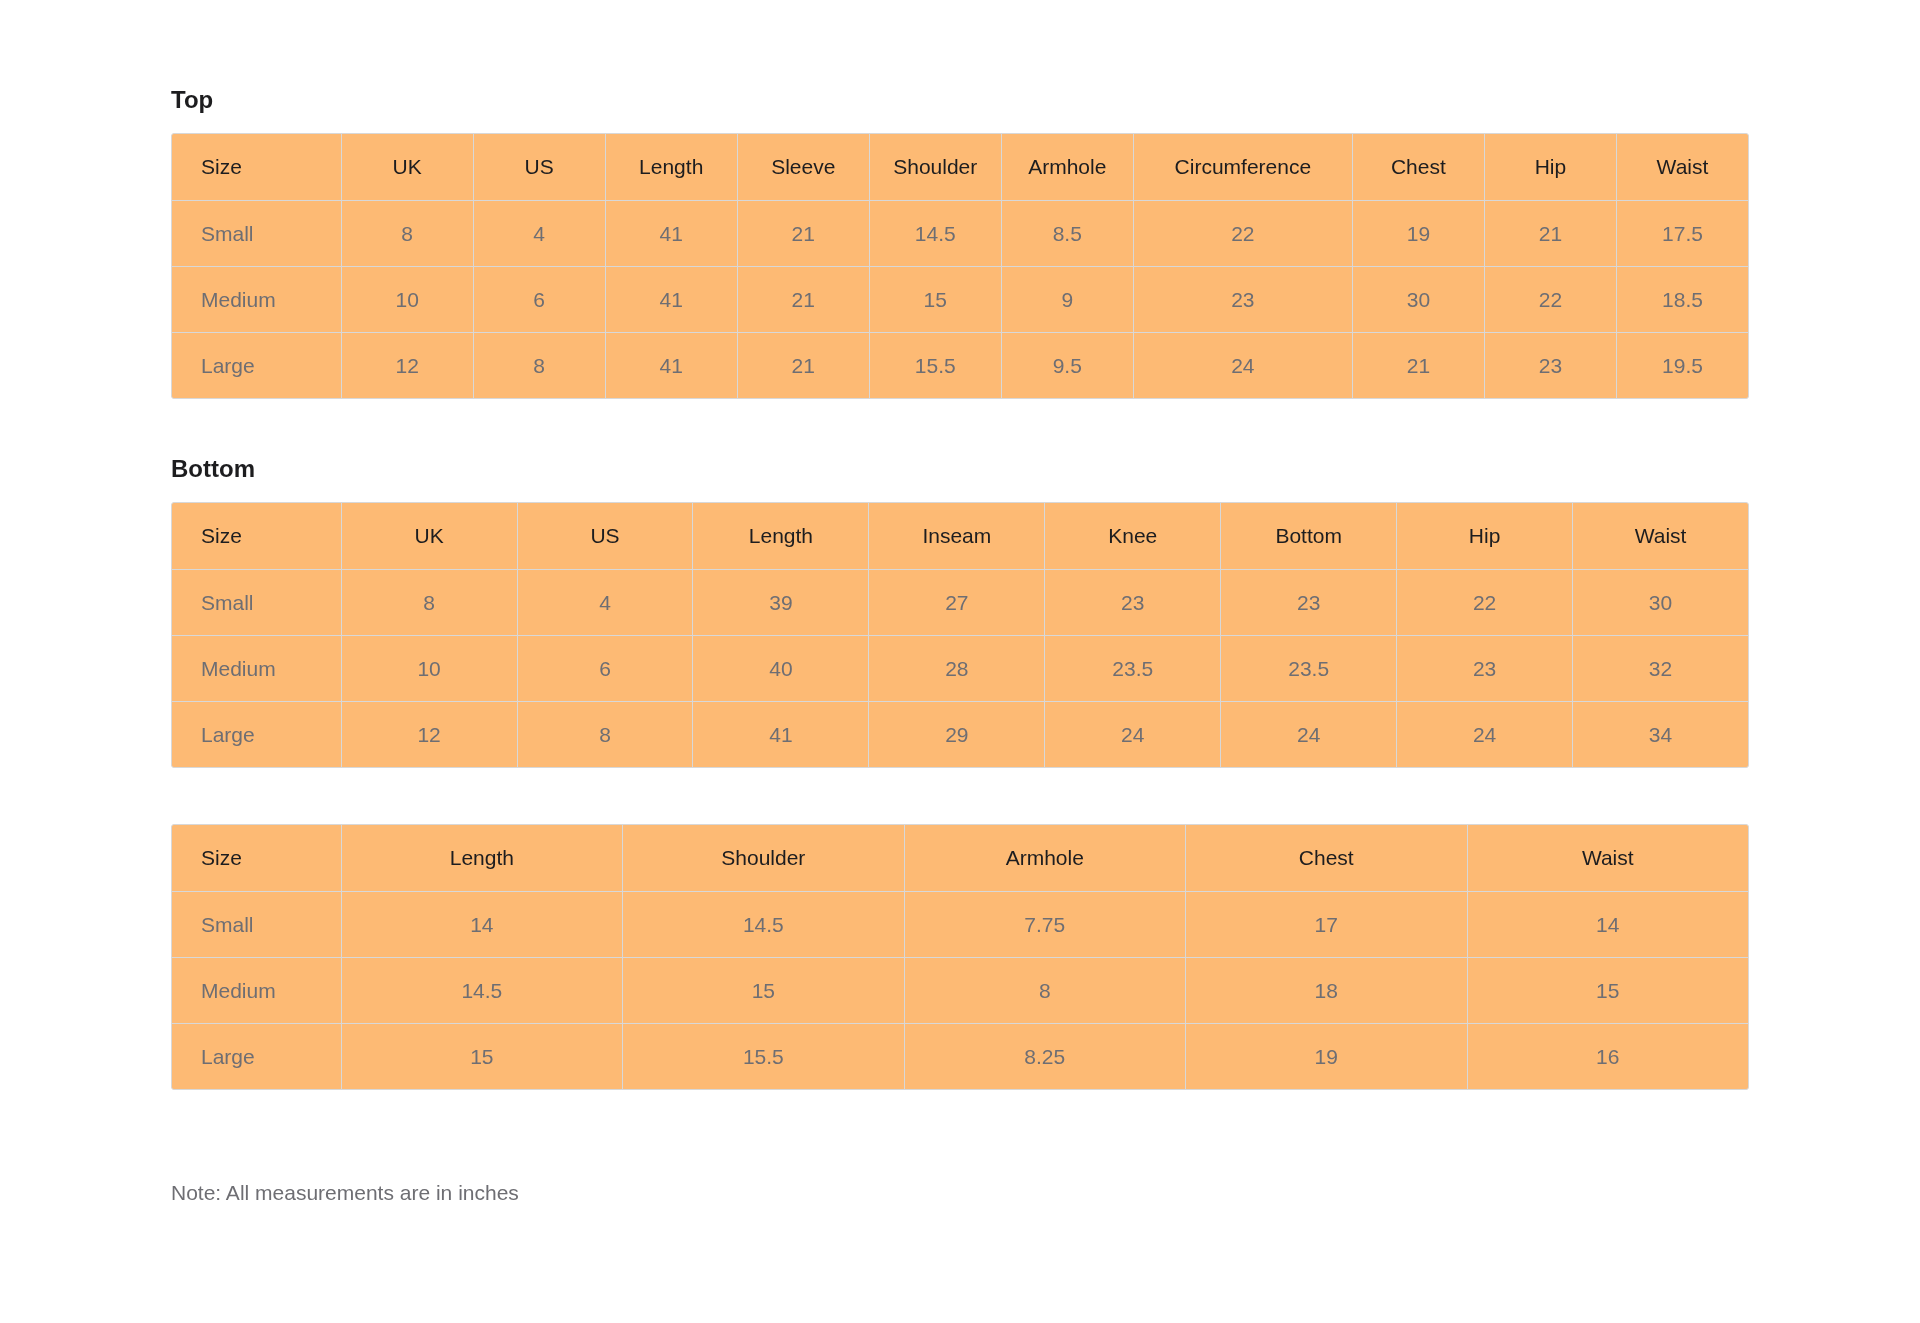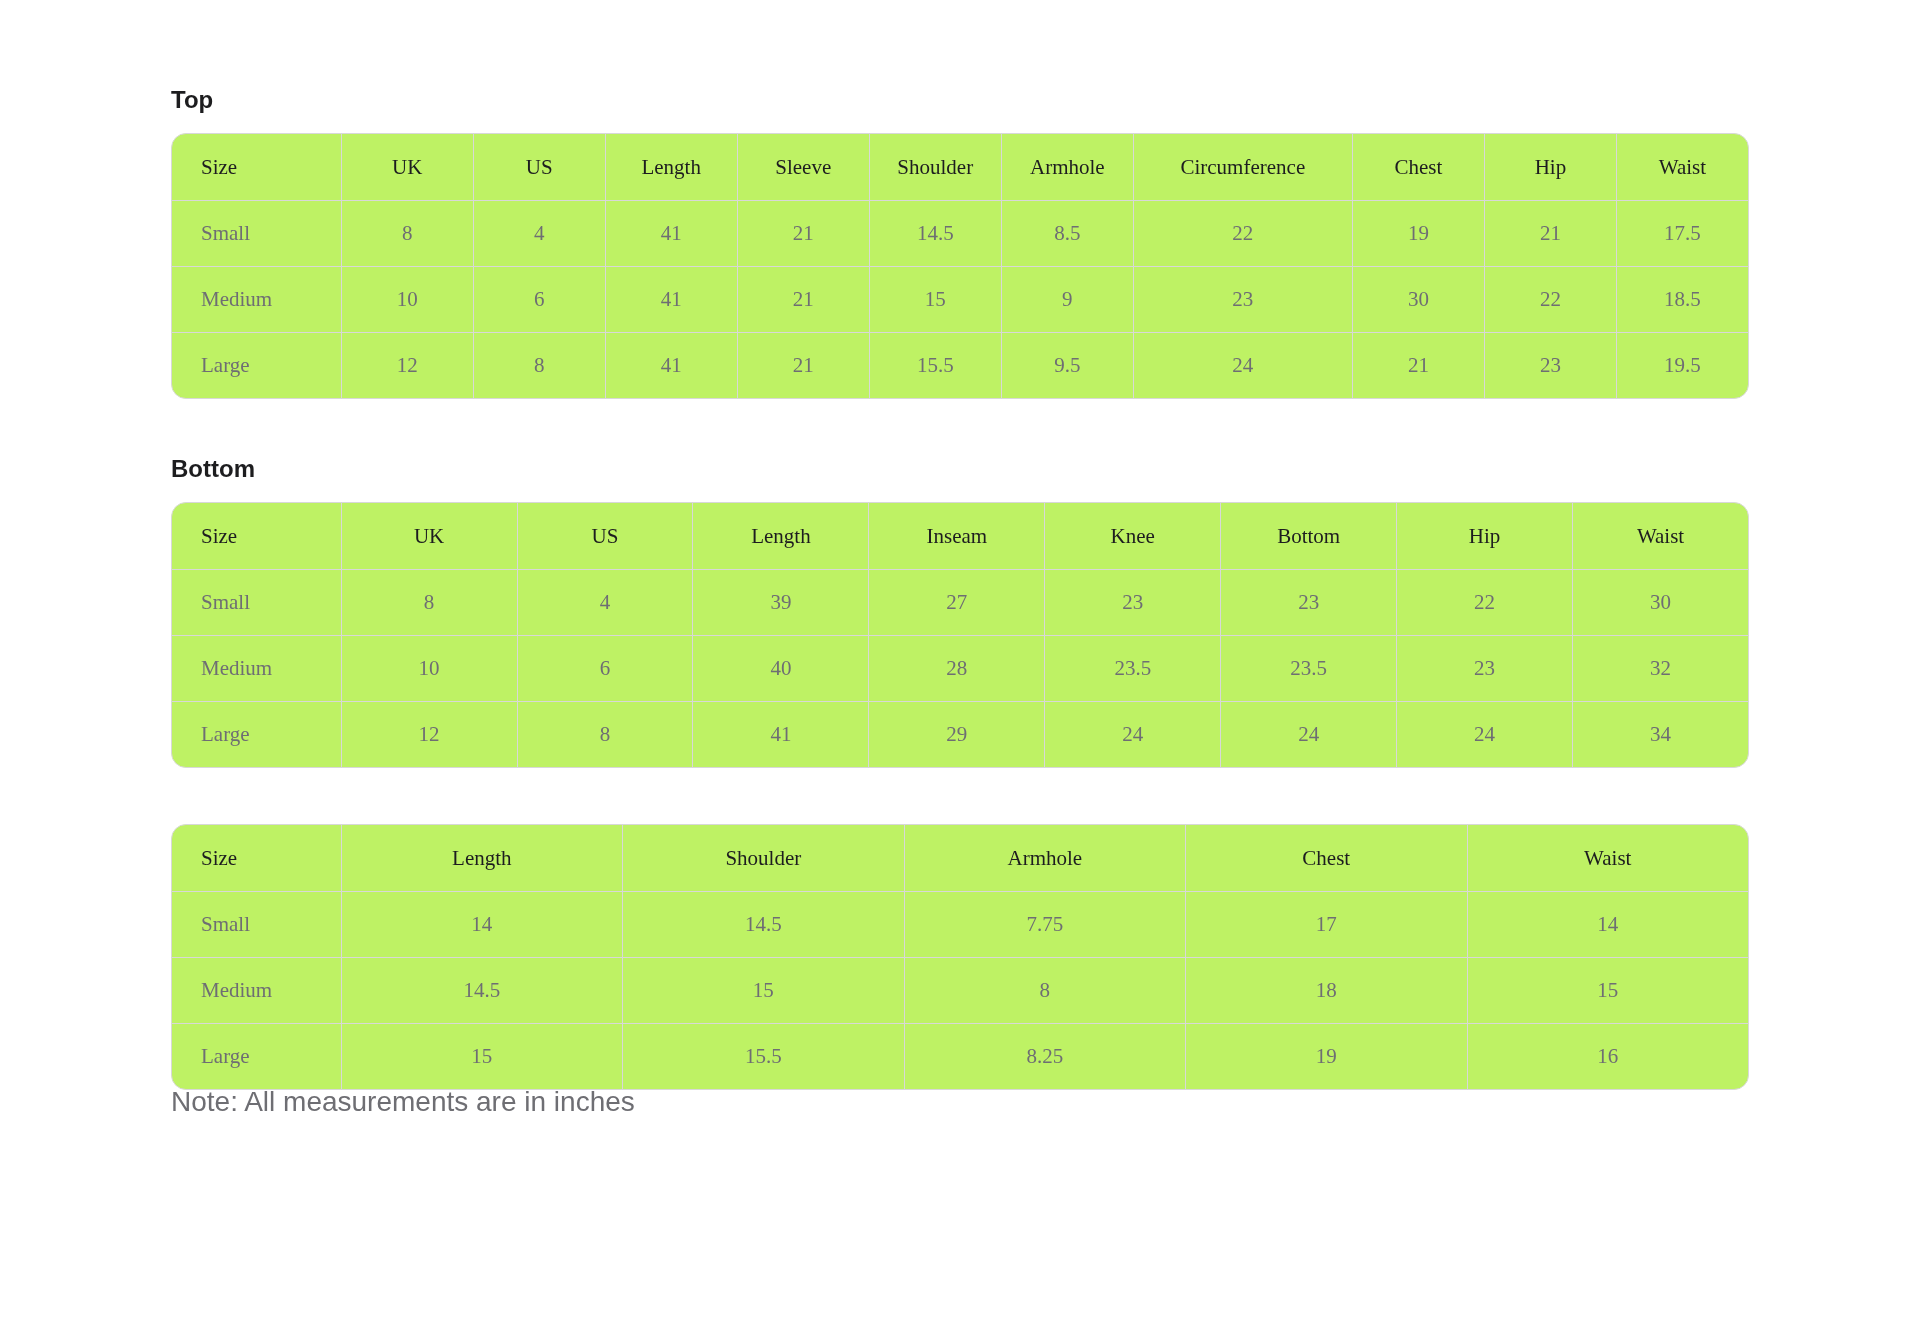--- a/index.html
+++ b/index.html
@@ -17,24 +17,23 @@
   .section-title {
     font-size: 24px;
     line-height: 28px;
     font-weight: 700;
     color: var(--header-text, #1d1d1f);
     margin-bottom: 19px;
   }
 
   .table-wrap {
     border: 1px solid var(--border, #d8d8d8);
-    border-radius: 15px;
+    border-radius: 3px;
     overflow: hidden;
-    background: #bef264;
-    font-family: Liberation Serif, serif;
+    background: #fdba74;
   }
 
   table.size-table {
     width: 100%;
     border-collapse: separate;
     border-spacing: 0;
     table-layout: fixed;
   }
   .size-table th, .size-table td {
     height: 66px;
@@ -53,21 +52,22 @@
   .size-table th:first-child,
   .size-table td:first-child {
     text-align: left;
     padding-left: 29px;
     width: 10.7%;
   }
   
   table.cols-top th:nth-child(8) { width: 13.9%; text-align: center; }
 
   .note {
-    font-size: 28px;
+    margin-top: 91px;
+    font-size: 21px;
     line-height: 24px;
     color: var(--note-text, #6e6e73);
   }
 </style>
 </head>
 <body>
 
 <div class="page">
 
   <section class="size-section">

